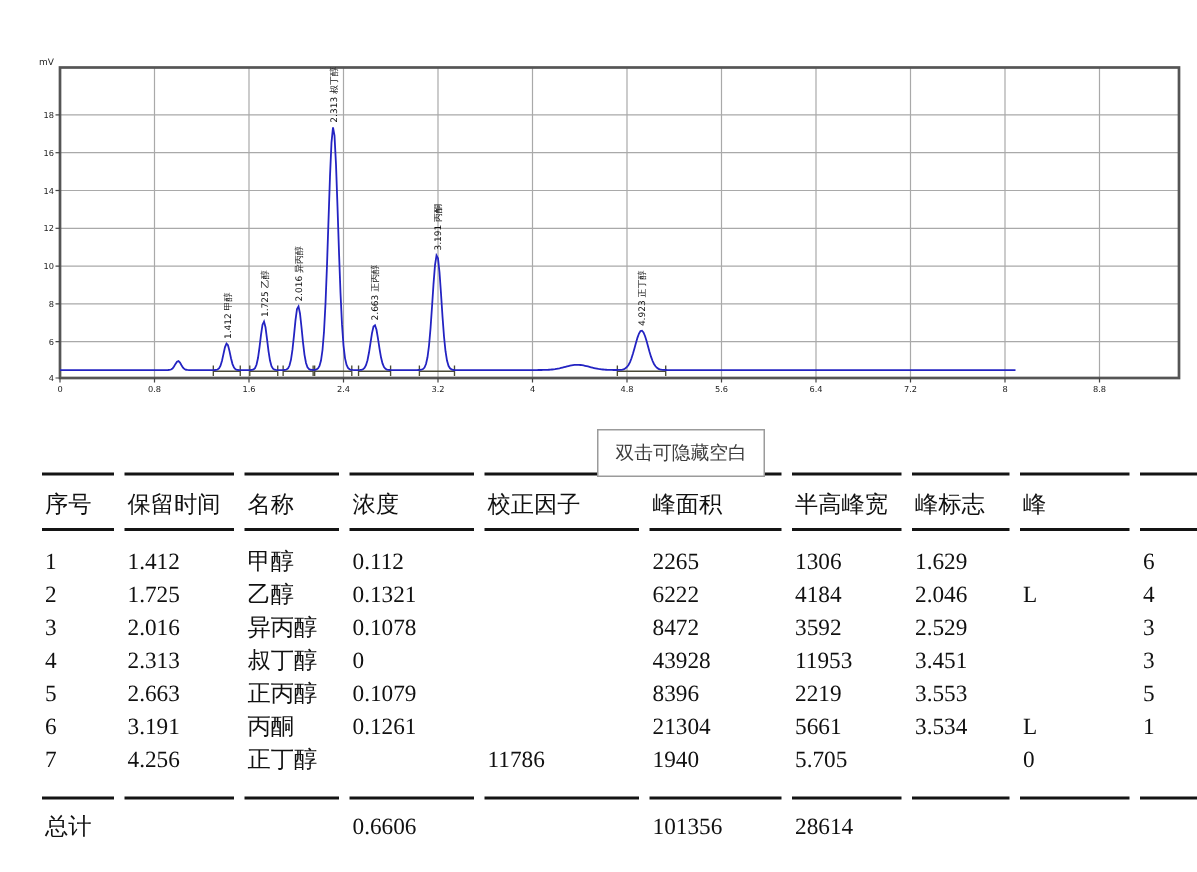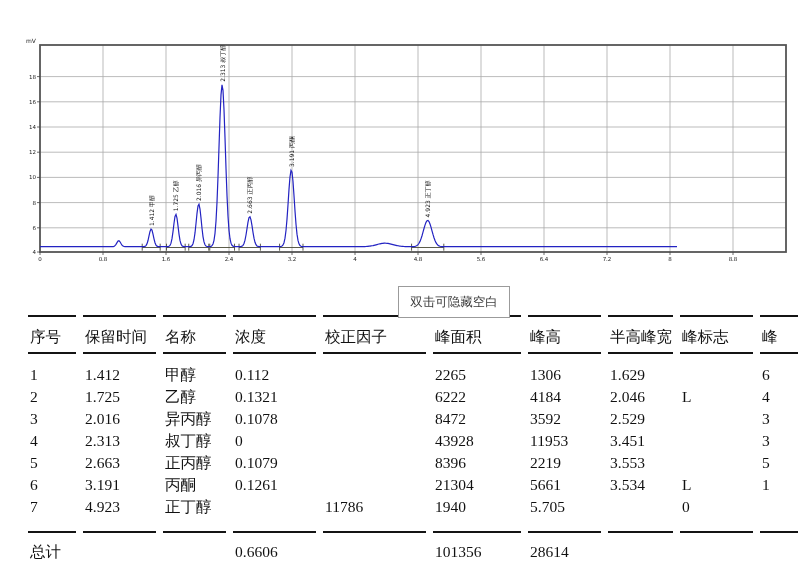--- a/index.html
+++ b/index.html
@@ -147,21 +147,20 @@
       <span style="width: 73px; margin-right: 7px;"></span>
       <span style="width: 83px; margin-right: 7px;"></span>
     </div>
     <div class="trow head" style="top: 324px;">
       <div>序号</div>
       <div>保留时间</div>
       <div>名称</div>
       <div>浓度</div>
       <div>校正因子</div>
       <div>峰面积</div>
-      <div>峰高</div>
       <div>半高峰宽</div>
       <div>峰标志</div>
       <div>峰</div>
     </div>
     <div class="rule" style="top: 352px;">
       <span style="width: 48px; margin-right: 7px;"></span>
       <span style="width: 73px; margin-right: 7px;"></span>
       <span style="width: 63px; margin-right: 7px;"></span>
       <span style="width: 83px; margin-right: 7px;"></span>
       <span style="width: 103px; margin-right: 7px;"></span>
@@ -238,21 +237,21 @@
       <div>0.1261</div>
       <div></div>
       <div>21304</div>
       <div>5661</div>
       <div>3.534</div>
       <div>L</div>
       <div>1</div>
     </div>
     <div class="trow" style="top: 496px;">
       <div>7</div>
-      <div>4.923</div>
+      <div>4.256</div>
       <div>正丁醇</div>
       <div></div>
       <div>11786</div>
       <div>1940</div>
       <div>5.705</div>
       <div></div>
       <div>0</div>
     </div>
     <div class="rule" style="top: 531px;">
       <span style="width: 48px; margin-right: 7px;"></span>

